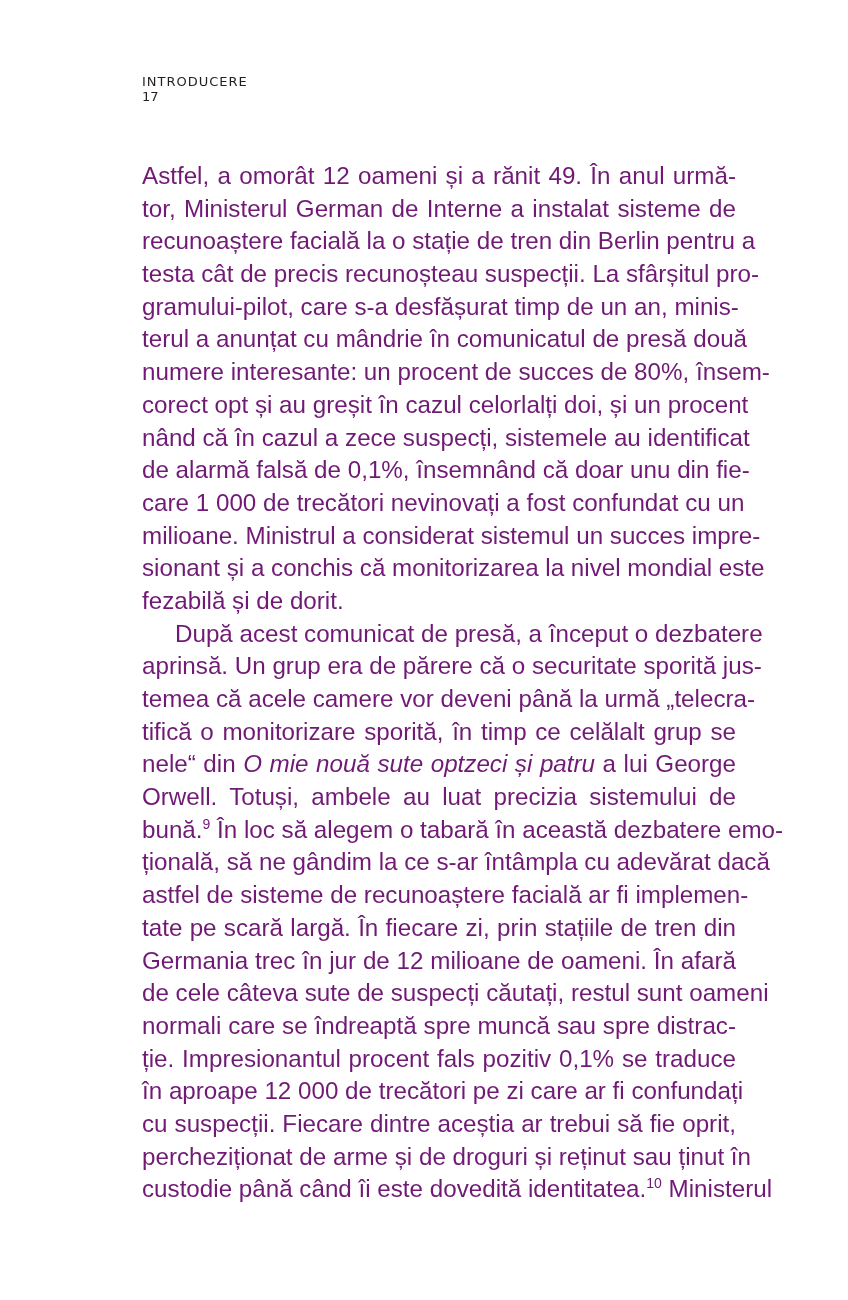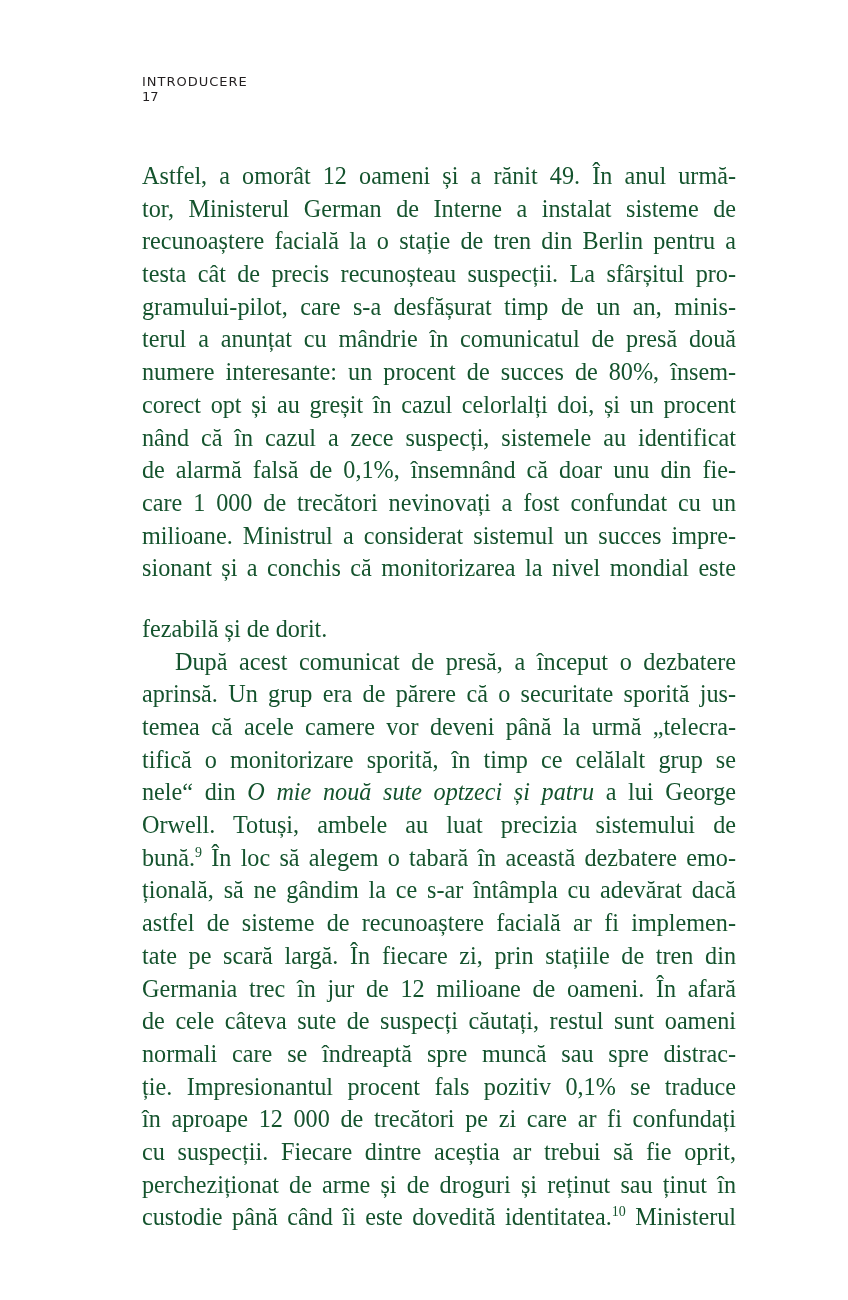--- a/index.html
+++ b/index.html
@@ -7,25 +7,25 @@
   .running-head {
     position: absolute; top: 74px; left: 142px; width: 594px;
     display: flex; justify-content: space-between; align-items: baseline;
     font-family: "DejaVu Sans", sans-serif; font-size: 13px; letter-spacing: 1px;
     color: #231f20;
     flex-direction: column;
   }
   .running-head .pnum { letter-spacing: 0; }
   .body-text {
     position: absolute; top: 160px; left: 142px; width: 594px;
-    font-family: Liberation Serif, serif; font-size: 24.2px; line-height: 32.7px;
-    color: #14532d;
+    font-family: Liberation Sans, sans-serif; font-size: 24.2px; line-height: 32.7px;
+    color: #701a75;
   }
   .line { display: block; text-align: justify; text-align-last: justify; white-space: nowrap; height: 32.7px; }
-  .line.last { text-align-last: left; margin-top: 28px; }
+  .line.last { text-align-last: left; }
   .line.indent { padding-left: 33px; }
   sup { font-size: 14px; line-height: 0; vertical-align: 9px; }
   em { font-style: italic; }
 </style>
 </head>
 <body>
 
 <div class="running-head">
   <span>INTRODUCERE</span>
   <span class="pnum">17</span>

